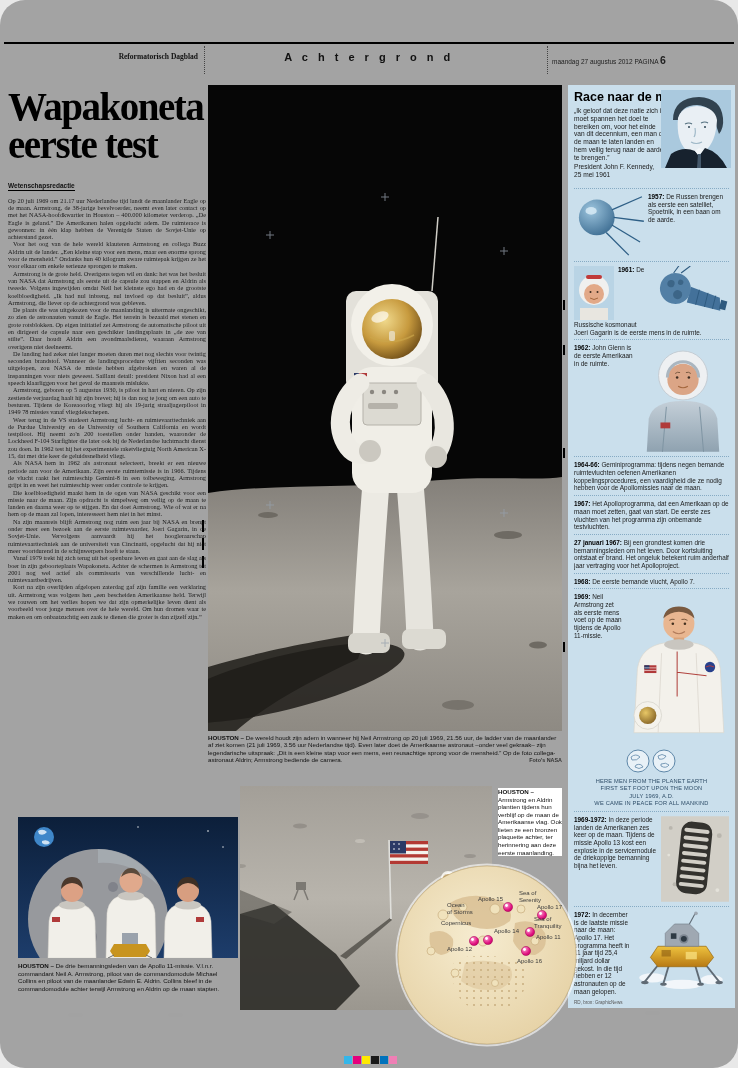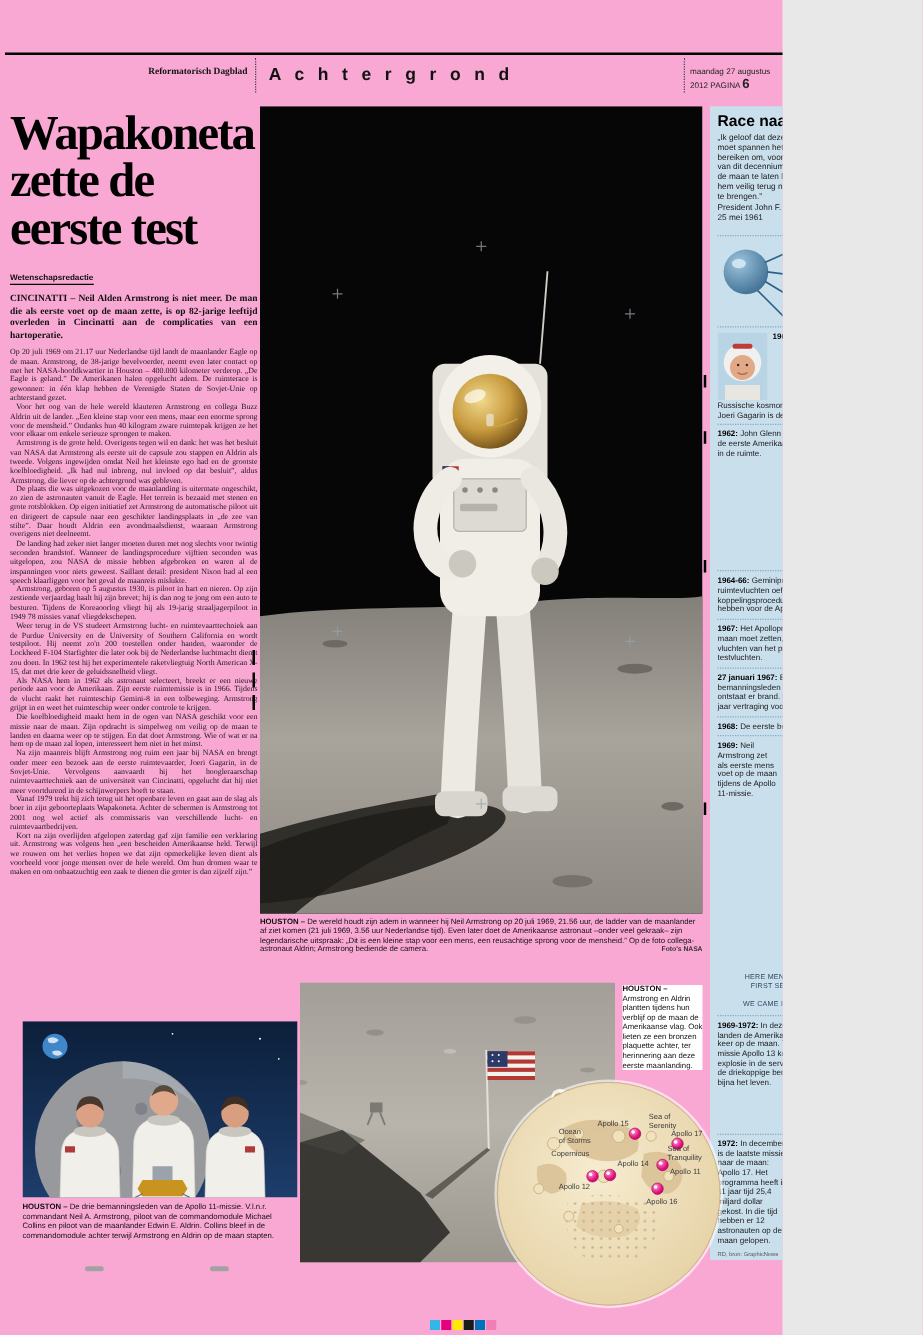--- a/index.html
+++ b/index.html
@@ -1,25 +1,25 @@
 <!DOCTYPE html>
 <html><head>
 <meta charset="utf-8">
 <style>
   html,body{margin:0;padding:0;background:#e8e8e8;}
-  .page{position:relative;width:626px;height:1068px;background:#f9a8d4;overflow:hidden;
-        font-family:"Liberation Sans",sans-serif;color:#111;}
+  .page{position:relative;width:738px;height:1068px;background:#a3a3a3;overflow:hidden;
+        font-family:"Liberation Sans",sans-serif;color:#111;border-radius:25px;}
   
   .top-rule{position:absolute;left:4px;top:42px;width:730px;height:1.5px;background:#000;}
   .hdr-brand{position:absolute;left:88px;top:52px;width:110px;text-align:right;
              font-family:"Liberation Serif",serif;font-weight:bold;font-size:7.5px;}
   .hdr-div{position:absolute;top:46px;height:28px;border-left:1.5px dotted #444;}
   .hdr-div.d1{left:204px}.hdr-div.d2{left:547px}
   .hdr-section{position:absolute;left:0;right:0;top:51px;text-align:center;
-               font-size:14px;font-weight:bold;letter-spacing:3.5px;}
+               font-size:11px;font-weight:bold;letter-spacing:3.5px;}
   .hdr-date{position:absolute;left:552px;top:54px;font-size:6.5px;color:#222;}
   .hdr-date b{font-size:10.5px;letter-spacing:0;}
   
   .article{position:absolute;left:8px;top:88px;width:198px;height:720px;overflow:hidden;}
   .headline{margin:0 0 10px 0;font-family:"Liberation Serif",serif;font-weight:bold;
             font-size:39px;line-height:.97;letter-spacing:-1.5px;color:#000;}
   .headline span{display:block;}
   .byline{display:inline-block;font-size:6.5px;font-weight:bold;border-bottom:1px solid #000;
           padding-bottom:1px;margin:4px 0 6px 0;}
   .intro{margin:0 0 6px 0;font-family:"Liberation Serif",serif;font-weight:bold;
@@ -71,25 +71,23 @@
   <div class="top-rule"></div>
   <div class="hdr-brand">Reformatorisch Dagblad</div>
   <div class="hdr-div d1"></div>
   <div class="hdr-section">A c h t e r g r o n d</div>
   <div class="hdr-div d2"></div>
   <div class="hdr-date"><span>maandag 27 augustus 2012 PAGINA</span> <b>6</b></div>
 
   <div class="article">
     <h1 class="headline">
       <span>Wapakoneta</span>
-      <span>zette de</span>
       <span>eerste test</span>
     </h1>
     <div class="byline">Wetenschapsredactie</div>
-    <p class="intro">CINCINATTI – Neil Alden Armstrong is niet meer. De man die als eerste voet op de maan zette, is op 82-jarige leeftijd overleden in Cincinatti aan de complicaties van een hartoperatie.</p>
     <div class="bodytext">
         <p>Op 20 juli 1969 om 21.17 uur Nederlandse tijd landt de maanlander Eagle op de maan. Armstrong, de 38-jarige bevelvoerder, neemt even later contact op met het NASA-hoofdkwartier in Houston – 400.000 kilometer verderop. „De Eagle is geland.” De Amerikanen halen opgelucht adem. De ruimterace is gewonnen: in één klap hebben de Verenigde Staten de Sovjet-Unie op achterstand gezet.</p>
         <p>Voor het oog van de hele wereld klauteren Armstrong en collega Buzz Aldrin uit de lander. „Een kleine stap voor een mens, maar een enorme sprong voor de mensheid.” Ondanks hun 40 kilogram zware ruimtepak krijgen ze het voor elkaar om enkele serieuze sprongen te maken.</p>
         <p>Armstrong is de grote held. Overigens tegen wil en dank: het was het besluit van NASA dat Armstrong als eerste uit de capsule zou stappen en Aldrin als tweede. Volgens ingewijden omdat Neil het kleinste ego had en de grootste koelbloedigheid. „Ik had nul inbreng, nul invloed op dat besluit”, aldus Armstrong, die liever op de achtergrond was gebleven.</p>
         <p>De plaats die was uitgekozen voor de maanlanding is uitermate ongeschikt, zo zien de astronauten vanuit de Eagle. Het terrein is bezaaid met stenen en grote rotsblokken. Op eigen initiatief zet Armstrong de automatische piloot uit en dirigeert de capsule naar een geschikter landingsplaats in „de zee van stilte”. Daar houdt Aldrin een avondmaalsdienst, waaraan Armstrong overigens niet deelneemt.</p>
         <p>De landing had zeker niet langer moeten duren met nog slechts voor twintig seconden brandstof. Wanneer de landingsprocedure vijftien seconden was uitgelopen, zou NASA de missie hebben afgebroken en waren al de inspanningen voor niets geweest. Saillant detail: president Nixon had al een speech klaarliggen voor het geval de maanreis mislukte.</p>
         <p>Armstrong, geboren op 5 augustus 1930, is piloot in hart en nieren. Op zijn zestiende verjaardag haalt hij zijn brevet; hij is dan nog te jong om een auto te besturen. Tijdens de Koreaoorlog vliegt hij als 19-jarig straaljagerpiloot in 1949 78 missies vanaf vliegdekschepen.</p>
         <p>Weer terug in de VS studeert Armstrong lucht- en ruimtevaarttechniek aan de Purdue University en de University of Southern California en wordt testpiloot. Hij neemt zo'n 200 toestellen onder handen, waaronder de Lockheed F-104 Starfighter die later ook bij de Nederlandse luchtmacht dienst zou doen. In 1962 test hij het experimentele raketvliegtuig North American X-15, dat met drie keer de geluidssnelheid vliegt.</p>
         <p>Als NASA hem in 1962 als astronaut selecteert, breekt er een nieuwe periode aan voor de Amerikaan. Zijn eerste ruimtemissie is in 1966. Tijdens de vlucht raakt het ruimteschip Gemini-8 in een tolbeweging. Armstrong grijpt in en weet het ruimteschip weer onder controle te krijgen.</p>
         <p>Die koelbloedigheid maakt hem in de ogen van NASA geschikt voor een missie naar de maan. Zijn opdracht is simpelweg om veilig op de maan te landen en daarna weer op te stijgen. En dat doet Armstrong. Wie of wat er na hem op de maan zal lopen, interesseert hem niet in het minst.</p>

